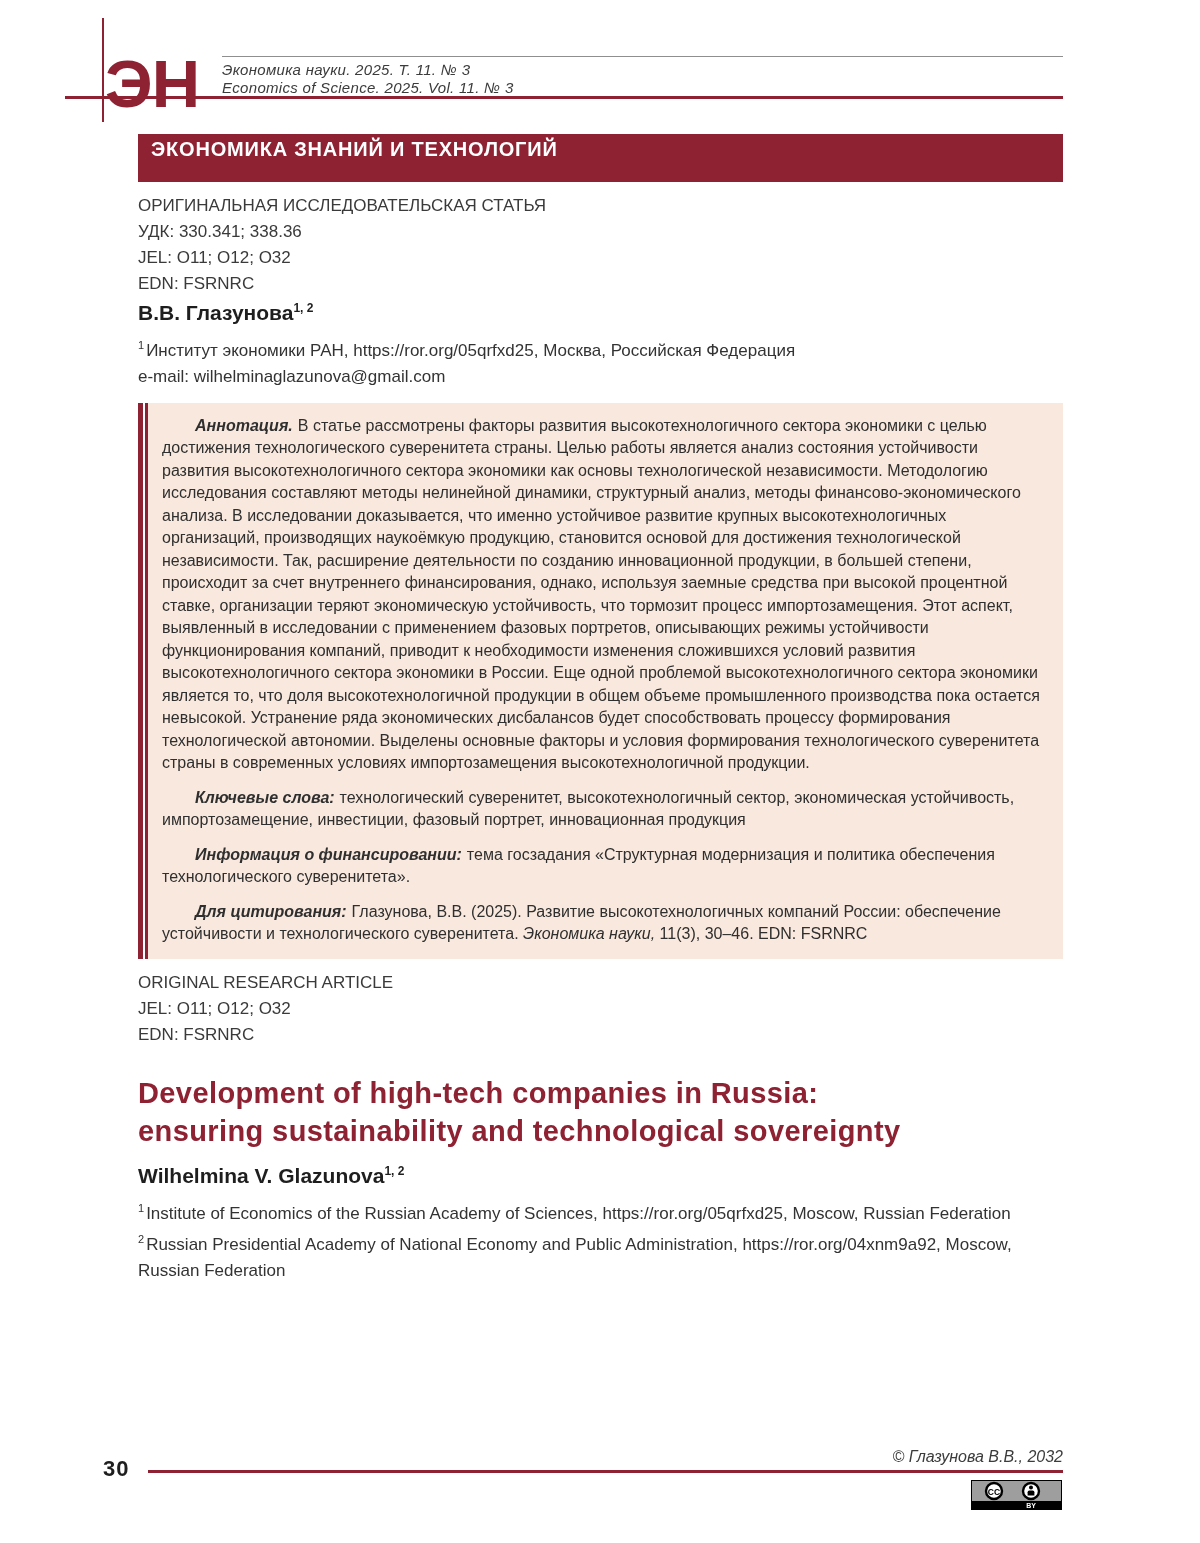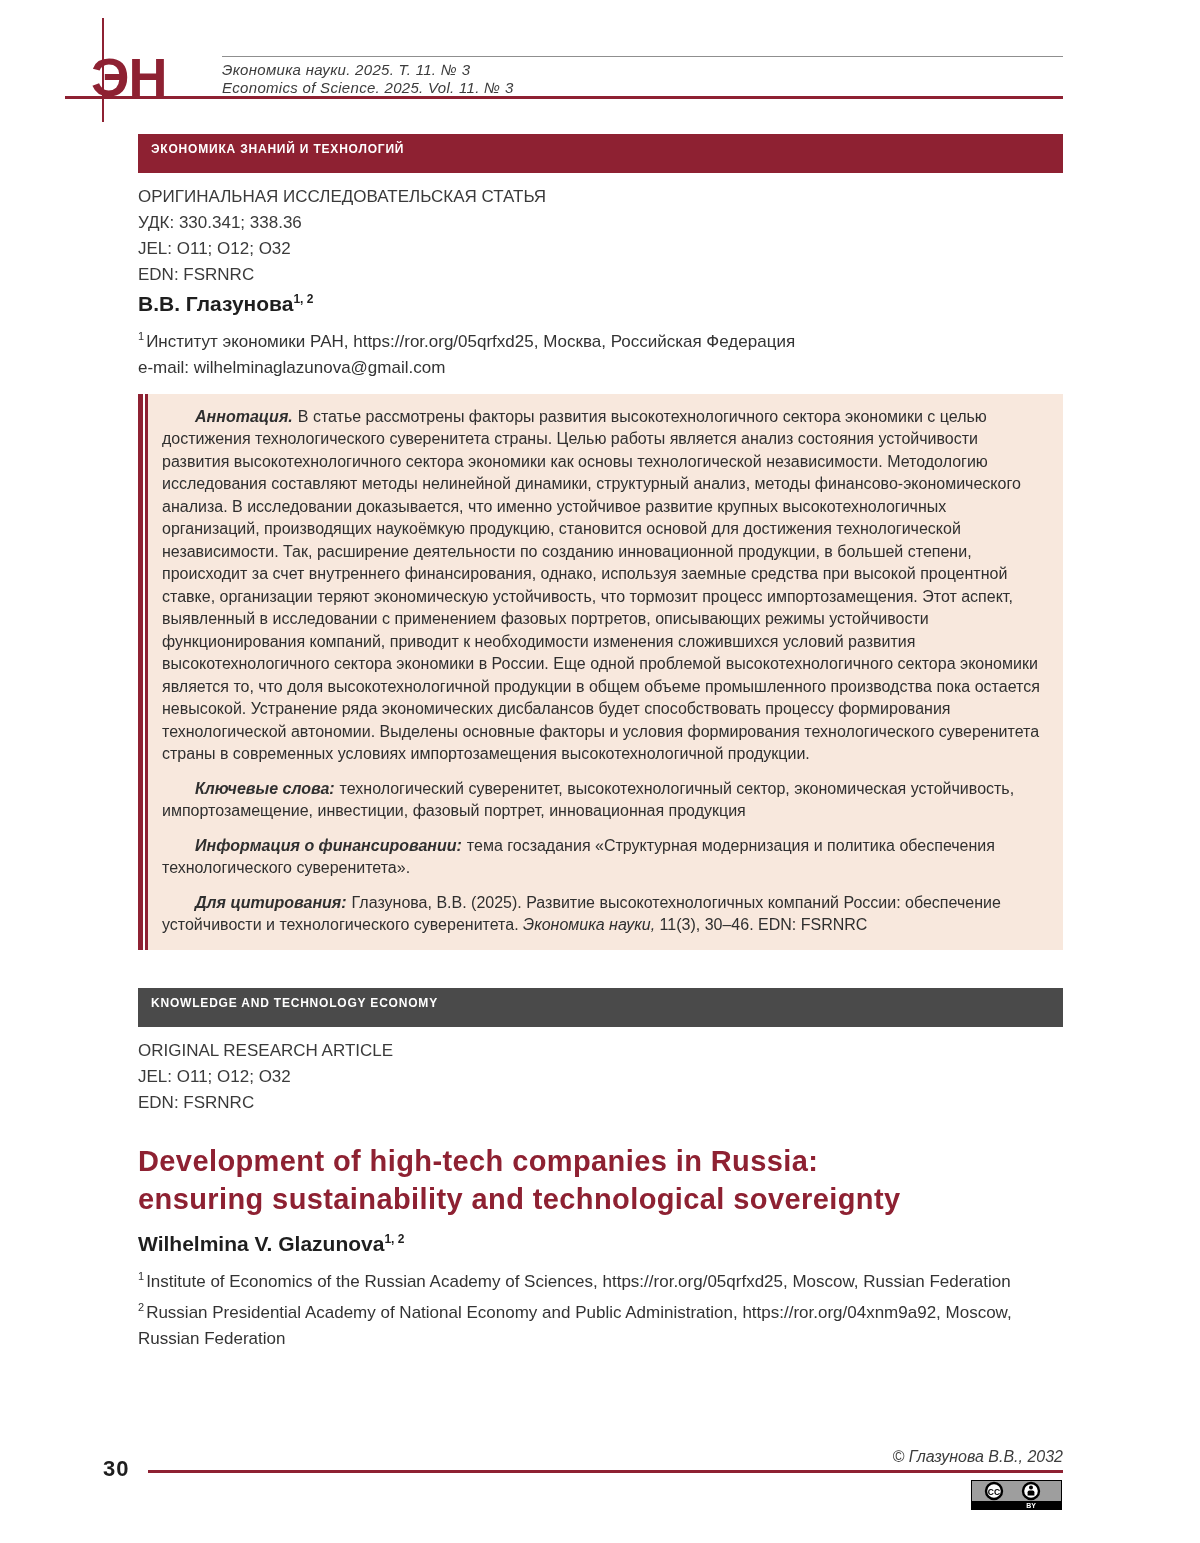--- a/index.html
+++ b/index.html
@@ -10,27 +10,27 @@
     --badge_gray:#9e9e9e;
     --text:#2e2e2e;
   }
   html,body{margin:0;padding:0;background:#ffffff;}
   .page{
     position:relative;width:1200px;height:1543px;background:#ffffff;
     font-family:"Liberation Sans",sans-serif;color:var(--text);overflow:hidden;
   }
   
   .logo-vline{position:absolute;left:102px;top:18px;width:2px;height:104px;background:var(--accent);}
-  .logo{position:absolute;left:91px;top:50px;font-size:54px;font-weight:bold;color:var(--accent);line-height:1;letter-spacing:-1px;}
+  .logo{position:absolute;left:105px;top:50px;font-size:67px;font-weight:bold;color:var(--accent);line-height:1;letter-spacing:-1px;}
   .header-gray-rule{position:absolute;left:222px;top:56px;width:841px;height:1px;background:var(--rule_gray);}
   .journal-names{position:absolute;left:222px;top:61px;font-style:italic;font-size:15px;line-height:18px;color:#3c3c3c;letter-spacing:0.3px;}
   .header-red-rule{position:absolute;left:65px;top:96px;width:998px;height:3px;background:var(--accent);}
   
   .content{position:absolute;left:138px;top:134px;width:925px;}
-  .banner{height:39px;line-height:30px;color:#ffffff;font-weight:bold;font-size:12px;padding-left:13px;letter-spacing:0.8px;box-sizing:border-box;}
+  .banner{height:48px;line-height:30px;color:#ffffff;font-weight:bold;font-size:20px;padding-left:13px;letter-spacing:0.8px;box-sizing:border-box;}
   .banner-ru{background:var(--accent);}
   .banner-en{background:var(--banner_dark);margin-top:38px;}
   .meta{margin-top:11px;font-size:17px;line-height:26px;color:#3a3a3a;}
   .meta p{margin:0;}
   .article-title{color:var(--accent);font-weight:bold;white-space:pre-line;}
   .title-ru{margin:27px 0 12px 0;font-size:34px;line-height:41px;letter-spacing:0.5px;}
   .title-en{margin:26px 0 14px 0;font-size:29px;line-height:38px;letter-spacing:0.4px;}
   .author{font-size:21px;font-weight:bold;color:#1e1e1e;margin:4px 0 7px 0;}
   .author sup{font-size:12px;}
   .affils{font-size:17px;line-height:26px;color:#333333;}
@@ -87,21 +87,20 @@
       <p>e-mail: wilhelminaglazunova@gmail.com</p>
     </div>
 
     <div class="abstract-box">
       <p><span class="lbl">Аннотация.</span><span>В статье рассмотрены факторы развития высокотехнологичного сектора экономики с целью достижения технологического суверенитета страны. Целью работы является анализ состояния устойчивости развития высокотехнологичного сектора экономики как основы технологической независимости. Методологию исследования составляют методы нелинейной динамики, структурный анализ, методы финансово-экономического анализа. В исследовании доказывается, что именно устойчивое развитие крупных высокотехнологичных организаций, производящих наукоёмкую продукцию, становится основой для достижения технологической независимости. Так, расширение деятельности по созданию инновационной продукции, в большей степени, происходит за счет внутреннего финансирования, однако, используя заемные средства при высокой процентной ставке, организации теряют экономическую устойчивость, что тормозит процесс импортозамещения. Этот аспект, выявленный в исследовании с применением фазовых портретов, описывающих режимы устойчивости функционирования компаний, приводит к необходимости изменения сложившихся условий развития высокотехнологичного сектора экономики в России. Еще одной проблемой высокотехнологичного сектора экономики является то, что доля высокотехнологичной продукции в общем объеме промышленного производства пока остается невысокой. Устранение ряда экономических дисбалансов будет способствовать процессу формирования технологической автономии. Выделены основные факторы и условия формирования технологического суверенитета страны в современных условиях импортозамещения высокотехнологичной продукции.</span></p>
       <p><span class="lbl">Ключевые слова:</span><span>технологический суверенитет, высокотехнологичный сектор, экономическая устойчивость, импортозамещение, инвестиции, фазовый портрет, инновационная продукция</span></p>
       <p><span class="lbl">Информация о финансировании:</span><span>тема госзадания «Структурная модернизация и политика обеспечения технологического суверенитета».</span></p>
       <p><span class="lbl">Для цитирования:</span><span>Глазунова, В.В. (2025). Развитие высокотехнологичных компаний России: обеспечение устойчивости и технологического суверенитета.</span> <span class="ital">Экономика науки,</span> <span>11(3), 30–46. EDN: FSRNRC</span></p>
     </div>
 
-    <div class="banner banner-en">KNOWLEDGE AND TECHNOLOGY ECONOMY</div>
 
     <div class="meta">
       <p>ORIGINAL RESEARCH ARTICLE</p>
       <p>JEL: O11; O12; O32</p>
       <p>EDN: FSRNRC</p>
     </div>
 
     <div class="article-title title-en">Development of high-tech companies in Russia:
 ensuring sustainability and technological sovereignty</div>
 

